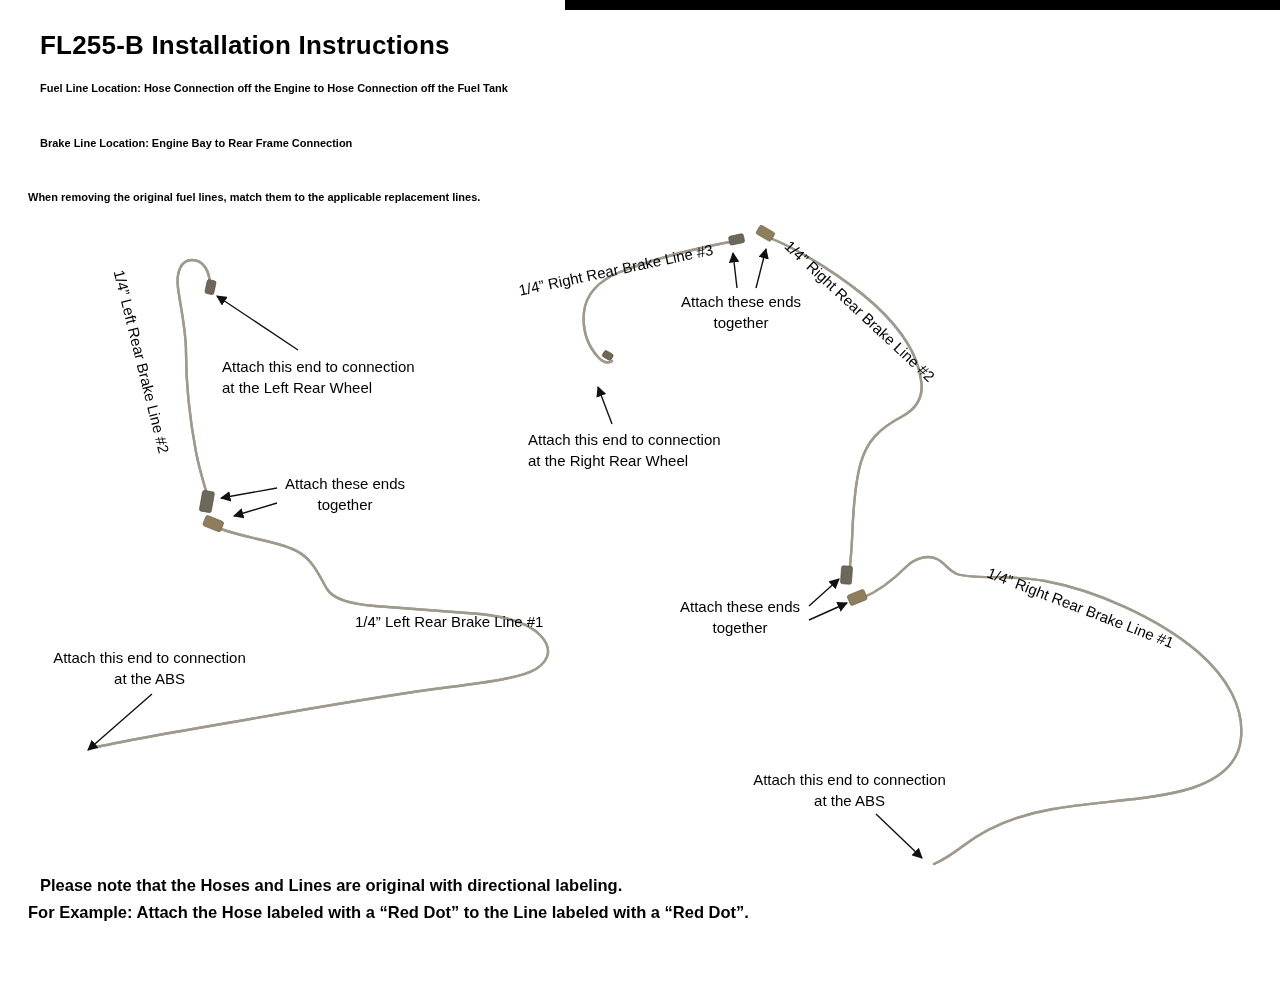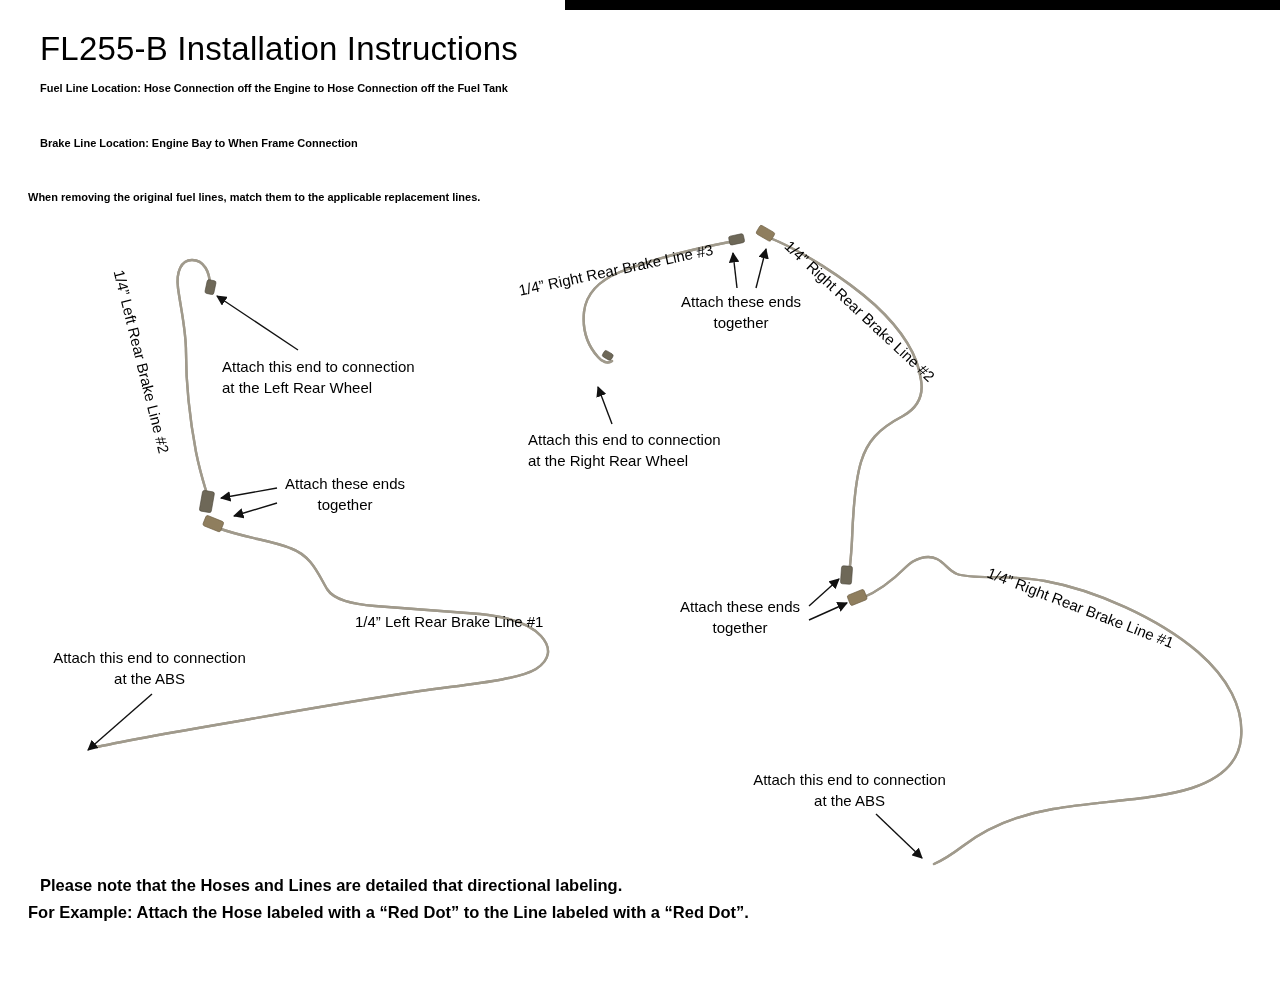--- a/index.html
+++ b/index.html
@@ -6,21 +6,21 @@
   .page {
     position: relative;
     width: 1280px;
     height: 989px;
     background: #ffffff;
     font-family: "Liberation Sans", sans-serif;
     color: #000000;
     overflow: hidden;
   }
   .abs { position: absolute; }
-  .title { font-size: 33px; font-weight: 400; letter-spacing: 0.2px; }
+  .title { font-size: 26px; font-weight: 700; letter-spacing: 0.2px; }
   .subhead { font-size: 11px; font-weight: 700; }
   .anno { font-size: 15px; line-height: 1.42; white-space: pre-line; }
   .center { text-align: center; }
   .rot { font-size: 15px; white-space: nowrap; transform-origin: 0 0; }
   .rot-l2 { transform: rotate(76deg); }
   .rot-r3 { transform: rotate(-12deg); }
   .rot-r2 { transform: rotate(43deg); }
   .rot-r1 { transform: rotate(21deg); }
   .footer-note { font-size: 16.5px; font-weight: 700; line-height: 1.65; white-space: pre-line; }
   .top-bar { background: #000000; }
@@ -33,21 +33,21 @@
 </style>
 </head>
 <body>
 
 <div class="page">
 
   <div class="abs top-bar" style="left:565px; top:0; width:715px; height:10px;"></div>
 
   <div class="abs title" style="left:40px; top:30px;">FL255-B  Installation Instructions</div>
   <div class="abs subhead" style="left:40px; top:82px;">Fuel Line Location: Hose Connection off the Engine to Hose Connection off the Fuel Tank</div>
-  <div class="abs subhead" style="left:40px; top:137px;">Brake Line Location: Engine Bay to When Frame Connection</div>
+  <div class="abs subhead" style="left:40px; top:137px;">Brake Line Location: Engine Bay to Rear Frame Connection</div>
   <div class="abs subhead" style="left:28px; top:191px;">When removing the original fuel lines, match them to the applicable replacement lines.</div>
 
   <svg class="overlay" viewBox="0 0 1280 989">
     <defs>
       <marker id="arrowhead" viewBox="0 0 10 10" refX="9" refY="5" markerWidth="7.5" markerHeight="7.5" orient="auto-start-reverse">
         <path d="M0,0 L10,5 L0,10 z" fill="#111111"></path>
       </marker>
     </defs>
 
     <path id="pL2" class="tube" d="M 210 286 C 210 272 204 260 192 260 C 181 260 176 272 178 288 C 181 310 186 330 186 352 C 186 380 190 420 196 452 C 200 472 204 484 207 494"></path>
@@ -110,16 +110,16 @@
 at the Right Rear Wheel</div>
 
   <div class="abs anno center" style="left:674px; top:596px; width:132px;">Attach these ends
 together</div>
 
   <div class="abs rot rot-r1" style="left:991px; top:564px;">1/4” Right Rear Brake Line #1</div>
 
   <div class="abs anno center" style="left:742px; top:769px; width:215px;">Attach this end to connection
 at the ABS</div>
 
-  <div class="abs footer-note" style="left:40px; top:872px;">Please note that the Hoses and Lines are detailed that directional labeling.</div>
+  <div class="abs footer-note" style="left:40px; top:872px;">Please note that the Hoses and Lines are original with directional labeling.</div>
   <div class="abs footer-note" style="left:28px; top:899px;">For Example: Attach the Hose labeled with a “Red Dot” to the Line labeled with a “Red Dot”.</div>
 
 </div>
 
 </body></html>

